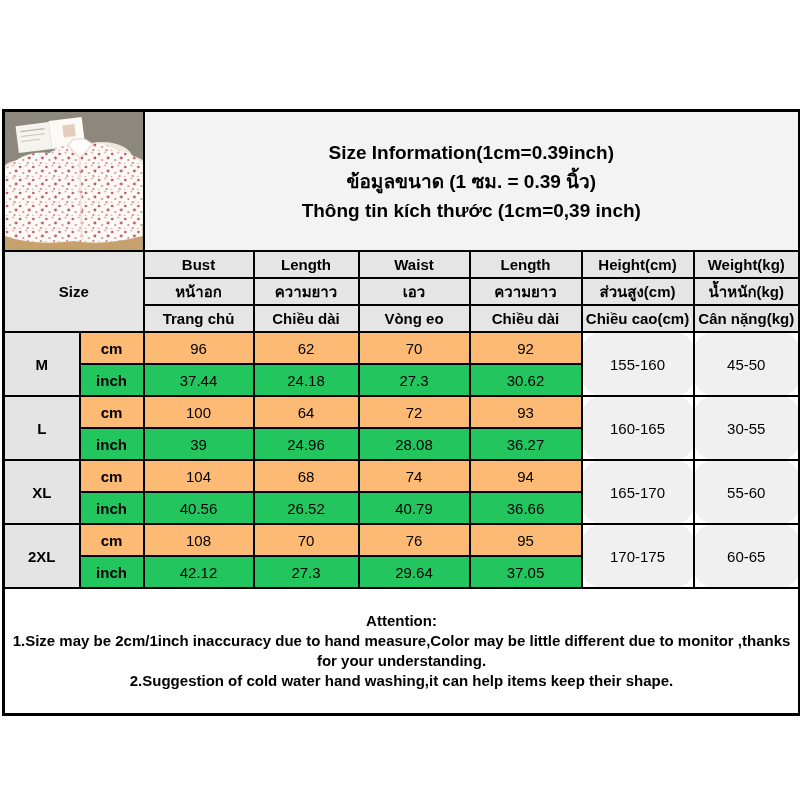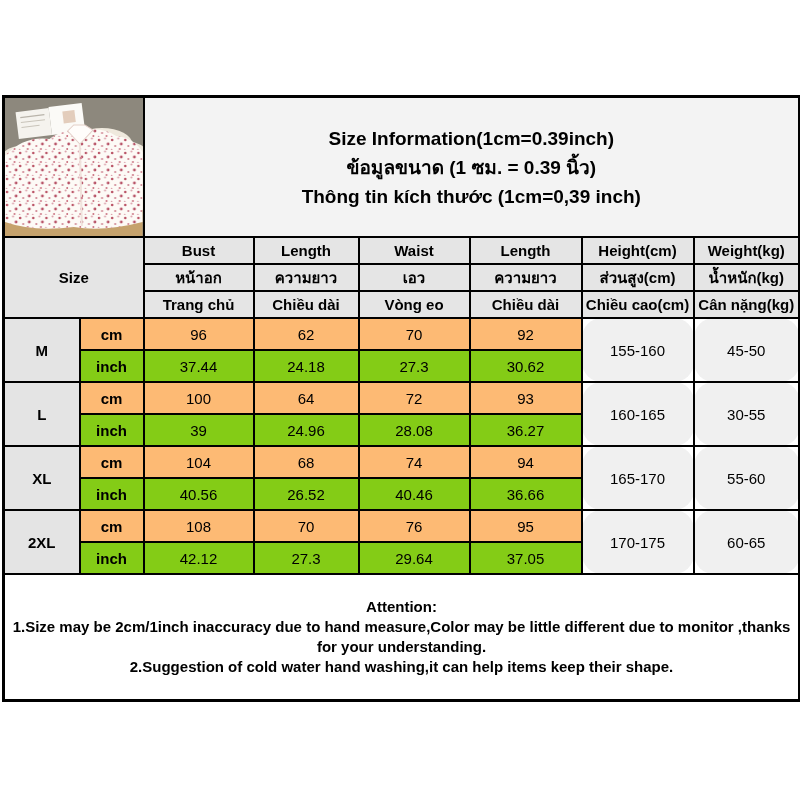--- a/index.html
+++ b/index.html
@@ -1,42 +1,42 @@
 <!DOCTYPE html>
 <html><head>
 <meta charset="utf-8">
 <style>
   html,body{margin:0;padding:0;background:#ffffff;}
   .page{
     position:relative;width:800px;height:800px;background:#ffffff;
     font-family:"Liberation Sans","DejaVu Sans",sans-serif;color:#000;
     overflow:hidden;
   }
-  .content{position:absolute;left:2px;top:95px;width:664px;}
+  .content{position:absolute;left:2px;top:109px;width:664px;}
   table.size-table{
     border-collapse:collapse;table-layout:fixed;width:796px;
     border:3px solid #000;
   }
   table.size-table td{
     border:2px solid #000;text-align:center;vertical-align:middle;
     padding:0;overflow:hidden;white-space:nowrap;
   }
   
   .top-row td{height:138px;}
   .photo-cell{padding:0;background:#8d887d;}
   .photo-cell svg{display:block;width:100%;height:138px;}
   .title-cell{background:#f3f3f3;}
   .title-line{font-weight:bold;font-size:19px;line-height:29px;}
   
   .head-row td{height:25px;background:#e5e5e5;font-weight:bold;font-size:15px;}
   .size-corner{font-size:30px;font-weight:bold;background:#e4e4e4;}
   
   .cm-row td,.inch-row td{height:30px;font-size:15px;}
   .cm-row td{background:#fdba74;}
-  .inch-row td{background:#84cc16;}
+  .inch-row td{background:#22c55e;}
   .size-label{background:#e4e4e4 !important;font-weight:bold;font-size:16px;}
   .unit-cell{font-weight:bold;}
   .range-cell{background:#f0f0f0 !important;font-weight:400;border-radius:20px;}
   
   .attention-row td{height:124px;}
   .attention-cell{
     background:#ffffff;text-align:left;vertical-align:top;
     padding:2px 5px 0 4px;font-size:15px;line-height:20px;
     white-space:normal !important;
     font-weight:bold;
@@ -176,21 +176,21 @@
         <td>68</td>
         <td>74</td>
         <td>94</td>
         <td class="range-cell" rowspan="2">165-170</td>
         <td class="range-cell" rowspan="2">55-60</td>
       </tr>
       <tr class="inch-row">
         <td class="unit-cell">inch</td>
         <td>40.56</td>
         <td>26.52</td>
-        <td>40.46</td>
+        <td>40.79</td>
         <td>36.66</td>
       </tr>
 
       <tr class="cm-row">
         <td class="size-label" rowspan="2">2XL</td>
         <td class="unit-cell">cm</td>
         <td>108</td>
         <td>70</td>
         <td>76</td>
         <td>95</td>

